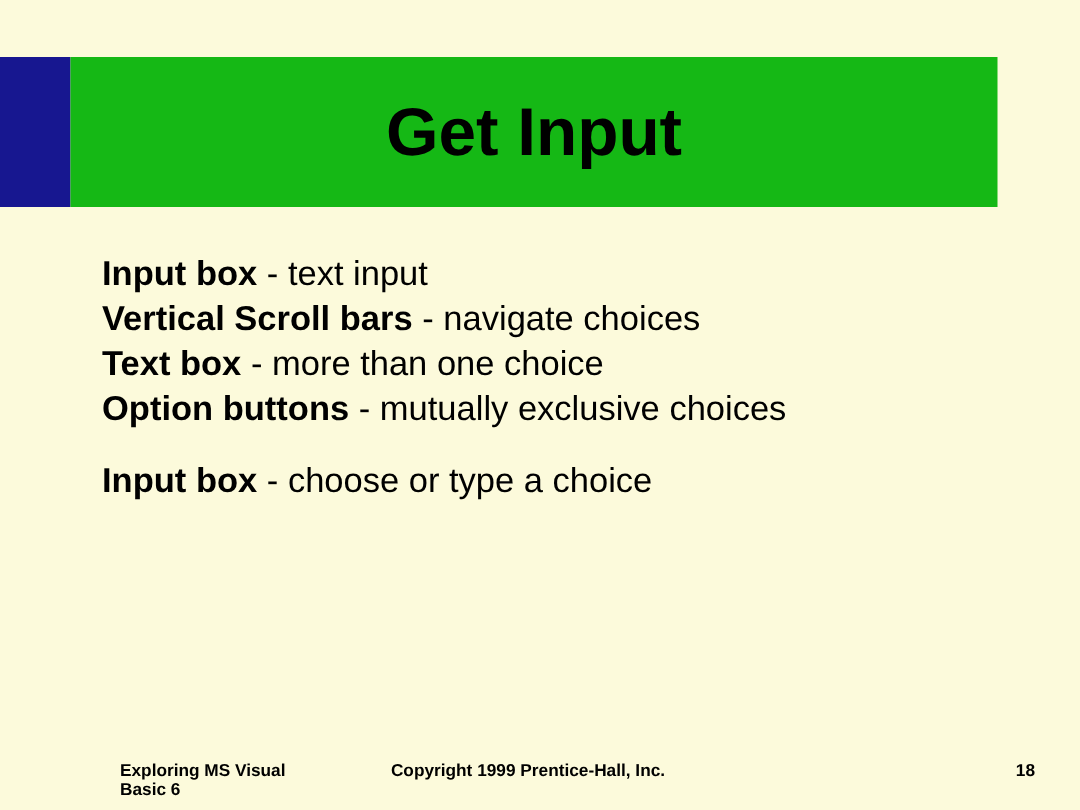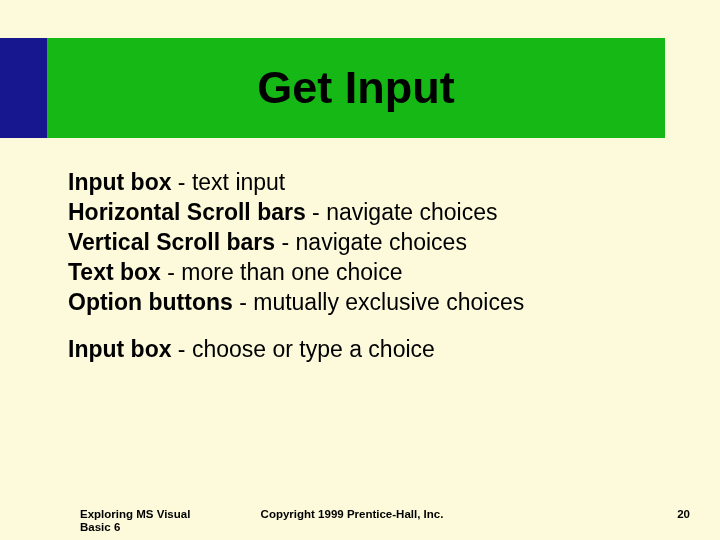--- a/index.html
+++ b/index.html
@@ -100,38 +100,35 @@
   <div class="title-bar">
     <div class="title-text">Get Input</div>
   </div>
 
   <div class="body">
     <div class="group1">
       <div class="row">
         <span class="term">Input box</span><span> - text input</span>
       </div>
       <div class="row">
-        <span class="term">Horizontal Scroll bars</span><span> - navigate choices</span>
-      </div>
-      <div class="row">
         <span class="term">Vertical Scroll bars</span><span> - navigate choices</span>
       </div>
       <div class="row">
         <span class="term">Text box</span><span> - more than one choice</span>
       </div>
       <div class="row">
         <span class="term">Option buttons</span><span> - mutually exclusive choices</span>
       </div>
     </div>
     <div class="group2">
       <div class="row">
         <span class="term">Input box</span><span> - choose or type a choice</span>
       </div>
     </div>
   </div>
 
   <div class="footer">
     <div class="footer-left">Exploring MS Visual Basic 6</div>
     <div class="footer-center">Copyright 1999 Prentice-Hall, Inc.</div>
-    <div class="footer-right">20</div>
+    <div class="footer-right">18</div>
   </div>
 
 </div>
 
 </body></html>

